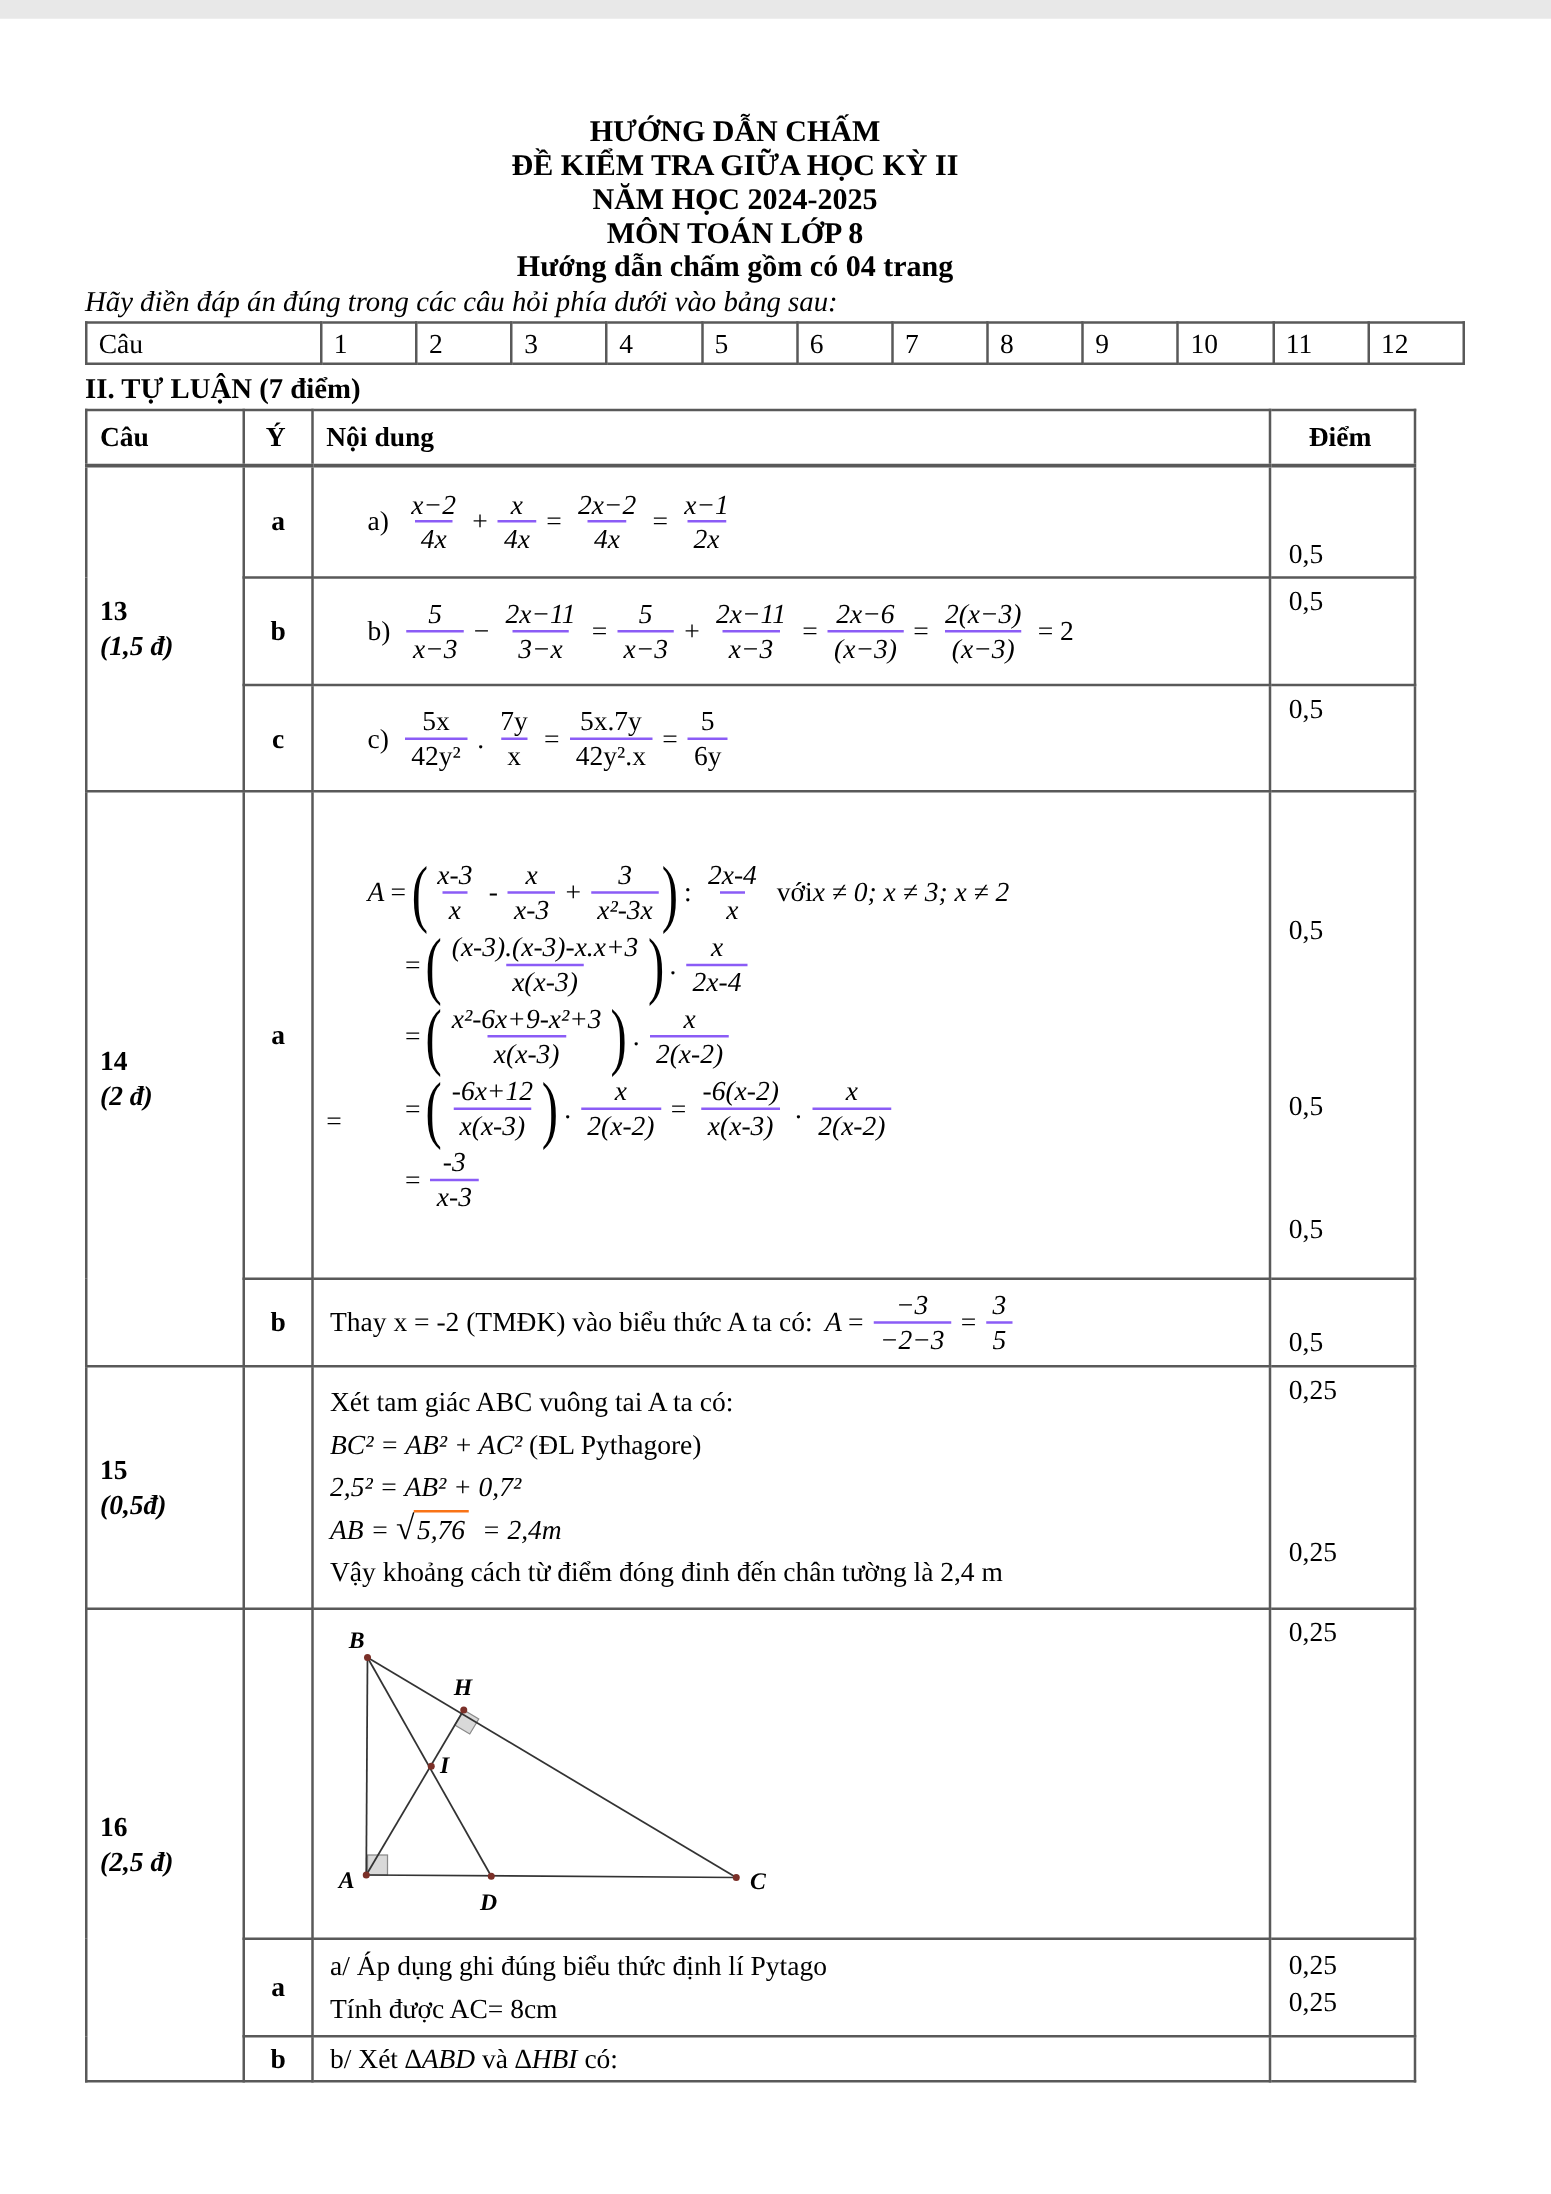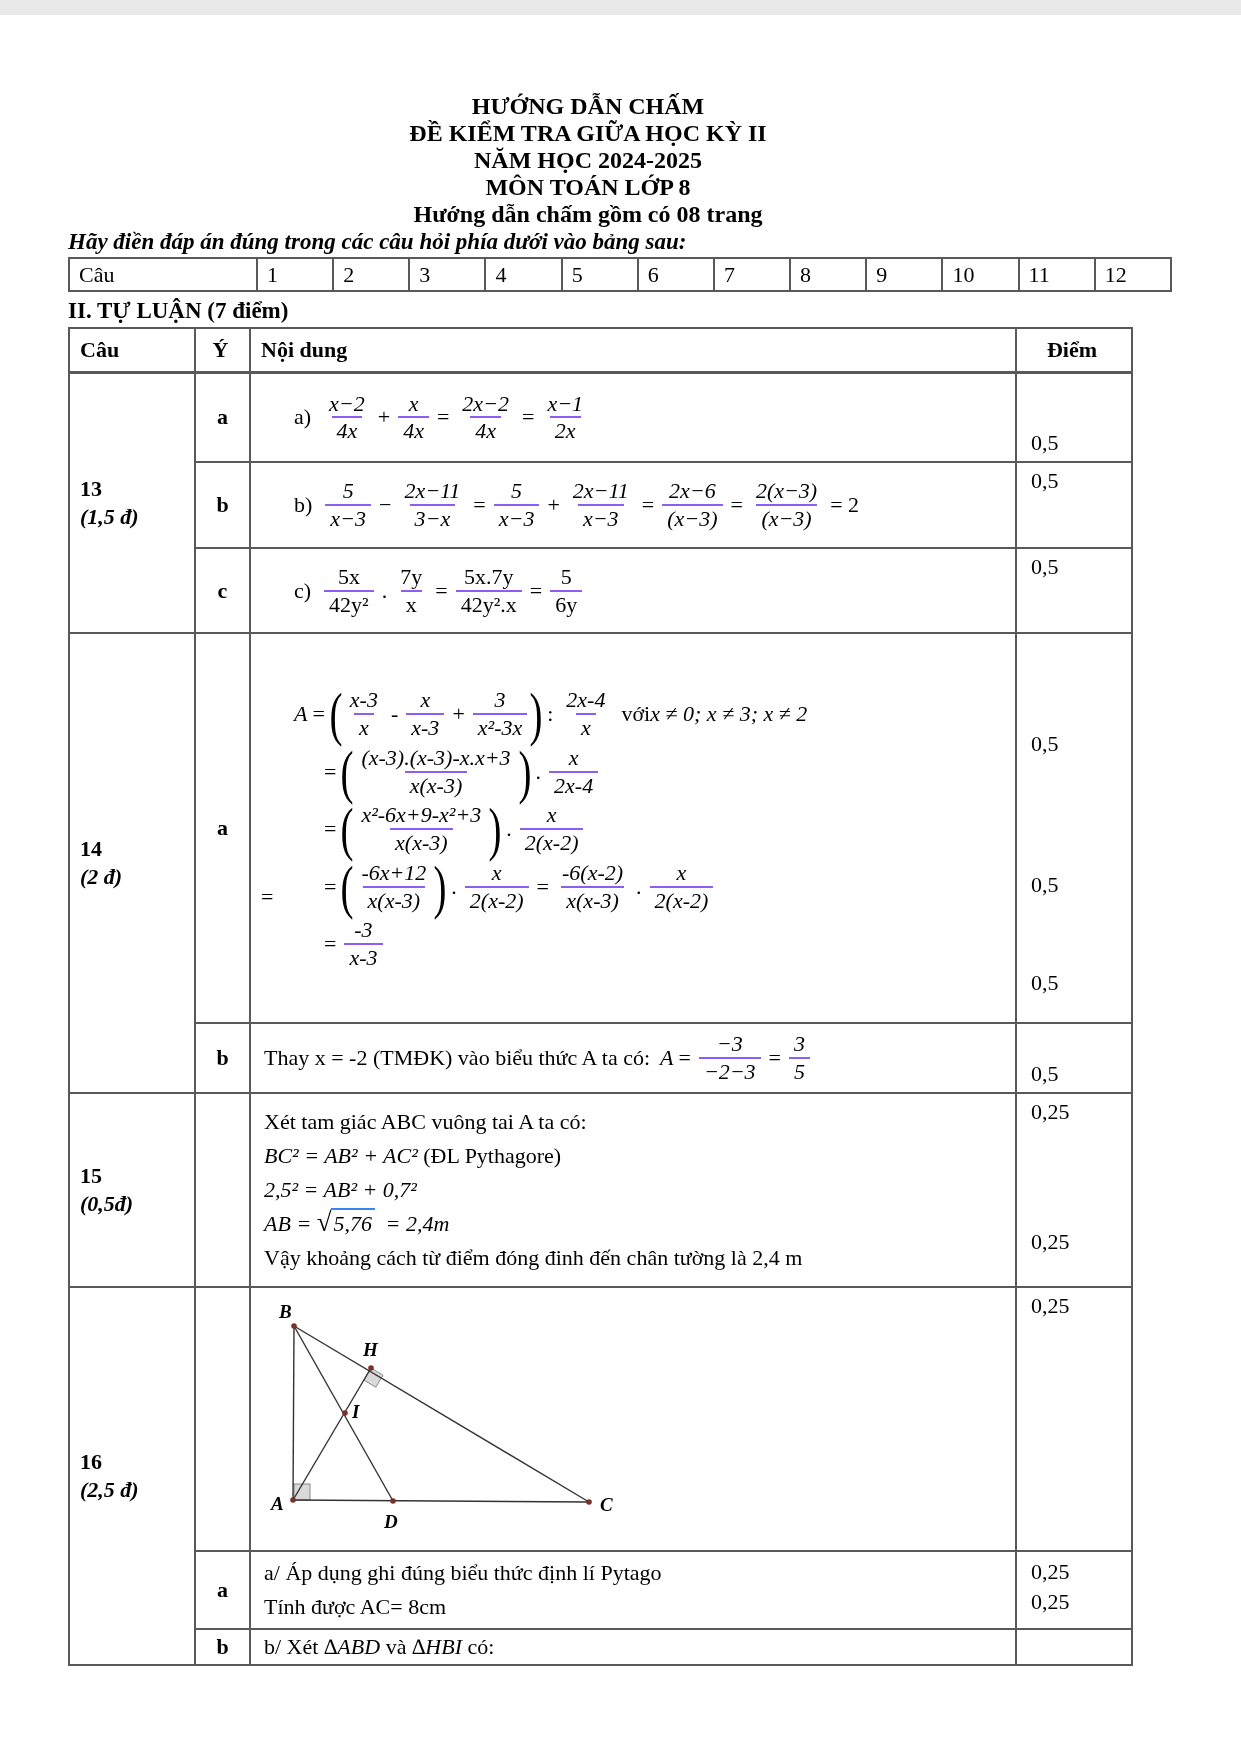--- a/index.html
+++ b/index.html
@@ -1,20 +1,20 @@
 <!DOCTYPE html>
 <html><head>
 <meta charset="utf-8">
 <style>
   html,body{margin:0;padding:0;background:#e8e8e8;}
   .page{width:1241px;height:1755px;background:#fff;position:relative;overflow:hidden;
         font-family:"Liberation Serif",serif;color:#000;padding-top:78px;box-sizing:border-box;margin:15px auto;}
   .title-block{width:1040px;margin-left:68px;text-align:center;font-weight:bold;font-size:24px;line-height:27px;}
   .s-title{margin:24px 0 0 68px;font-weight:bold;font-size:23px;line-height:27px;}
-  .instr{margin:0 0 2px 68px;font-weight:bold;font-style:italic;font-size:23px;line-height:27px;}
+  .instr{margin:0 0 2px 68px;font-weight:normal;font-style:italic;font-size:23px;line-height:27px;}
   table{border-collapse:collapse;table-layout:fixed;}
   td,th{border:2px solid #595959;font-size:22px;vertical-align:middle;overflow:hidden;}
   
   .mcq{margin-left:68px;width:1104px;}
   .mcq td{height:31px;padding:0 0 0 9px;text-align:left;}
   .mcq .c0{width:177px;}
   
   .essay{margin:3px 0 0 68px;width:1019px;}
   .essay th{font-weight:bold;text-align:left;padding:6px 4px 6px 10px;border-bottom-width:3px;}
   .col-cau{width:110px;}.col-y{width:49px;}.col-nd{width:750px;}.col-diem{width:110px;}
@@ -32,39 +32,39 @@
   .op{margin:0 5px;}
   .frac{display:inline-flex;flex-direction:column;align-items:center;text-align:center;margin:0 3px;}
   .frac .fn{padding:0 5px 1px;line-height:1.08;white-space:nowrap;}
   .frac .fd{border-top:2px solid #8b5cf6;padding:1px 5px 0;line-height:1.08;white-space:nowrap;}
   .bp{display:inline-block;font-size:60px;font-weight:300;line-height:0;transform:scaleX(.65);margin:0 -4px;}
   .ind30{margin-left:30px;}.ind55{margin-left:55px;}
   .q14stack{display:flex;flex-direction:column;gap:6px;padding:6px 0 4px;}
   .q14cell{position:relative;}
   .stray{position:absolute;left:10px;top:250px;font-size:22px;}
   .sqrt-sym{font-size:27px;line-height:1;}
-  .sqrt-arg{border-top:2px solid #3b82f6;padding:1px 3px 0;margin-left:-1px;}
+  .sqrt-arg{border-top:2px solid #f97316;padding:1px 3px 0;margin-left:-1px;}
   .line{line-height:34px;white-space:nowrap;}
   .ptline{line-height:30px;}
   
   .figcell{position:relative;height:260px;}
   .figsvg{position:absolute;left:2px;top:8px;}
   .figsvg text{font-family:"Liberation Serif",serif;font-weight:bold;font-style:italic;font-size:19px;fill:#000;}
 </style>
 </head>
 <body>
 
 <div class="page">
 
   <div class="title-block">
     <div>HƯỚNG DẪN CHẤM</div>
     <div>ĐỀ KIỂM TRA GIỮA HỌC KỲ II</div>
     <div>NĂM HỌC 2024-2025</div>
     <div>MÔN TOÁN LỚP 8</div>
-    <div>Hướng dẫn chấm gồm có 08 trang</div>
+    <div>Hướng dẫn chấm gồm có 04 trang</div>
   </div>
 
   <div class="instr">Hãy điền đáp án đúng trong các câu hỏi phía dưới vào bảng sau:</div>
 
   <table class="mcq">
     <tbody>
         <tr>
       <td class="c0">Câu</td>
       <td>1</td>
       <td>2</td>

